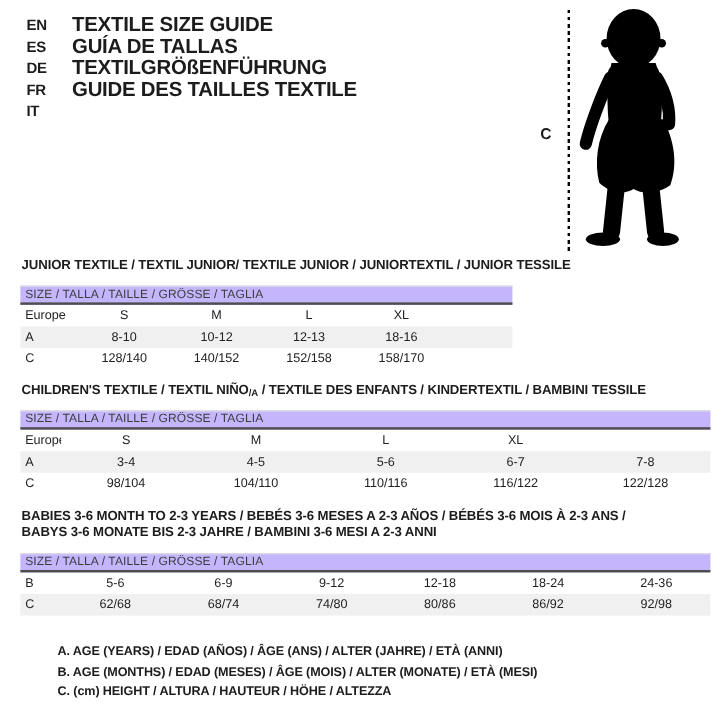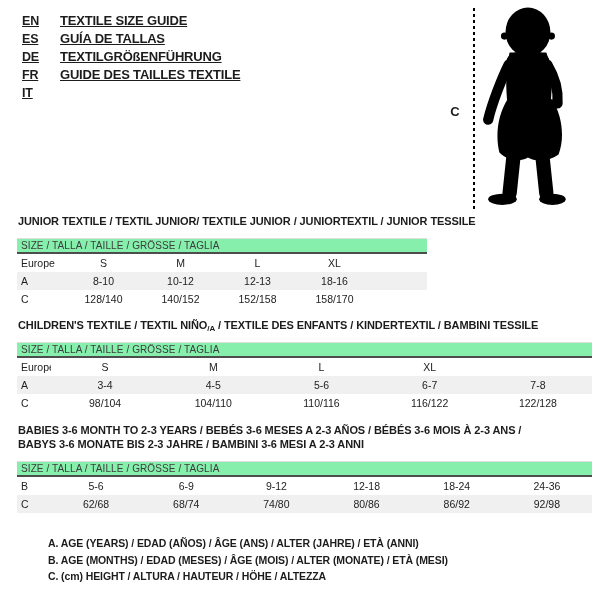--- a/index.html
+++ b/index.html
@@ -7,23 +7,23 @@
   body {
     position:relative;
     background:#ffffff;
     font-family:"Liberation Sans", sans-serif;
     color:#1c1c1c;
     overflow:hidden;
   }
 
   
   .lang-list { position:absolute; left:22px; top:12px; }
-  .lang-row { display:flex; height:18px; line-height:18px;text-decoration:underline; }
+  .lang-row { display:flex; height:18px; line-height:18px; }
   .lang-code { width:38px; font-size:12.5px; font-weight:bold; letter-spacing:-0.2px; }
-  .lang-label { font-size:13px; font-weight:bold; letter-spacing:-0.2px; white-space:nowrap; }
+  .lang-label { font-size:17px; font-weight:bold; letter-spacing:-0.2px; white-space:nowrap; }
 
   
   .measure-line {
     position:absolute; left:473px; top:8px; width:2px; height:202px;
     background:repeating-linear-gradient(to bottom, #000 0 3px, transparent 3px 6px);
   }
   .measure-label {
     position:absolute; left:447px; top:104px; width:16px;
     font-size:13px; font-weight:bold; text-align:center;
   }
@@ -41,21 +41,21 @@
   .t3-title { top:423px; }
 
   
   .size-table { position:absolute; left:17px; }
   .tbl1 { top:238px; width:410px; }
   .tbl2 { top:342px; width:575px; }
   .tbl3 { top:461px; width:575px; }
 
   .size-bar {
     height:16px; line-height:13px;
-    background:#86efac;
+    background:#c4b5fd;
     border-top:1px solid #dedede;
     border-bottom:2px solid #4d4d4d;
     font-size:10px; color:#3c3c3c;
     padding-left:4px; letter-spacing:0.1px;
   }
   .trow { display:grid; height:18px; line-height:18px; font-size:10.5px; color:#222; }
   .trow.shaded { background:#f0f0f0; }
   .tbl1 .trow { grid-template-columns:48px 77px 77px 77px 77px 1fr; }
   .tbl2 .trow { grid-template-columns:34px repeat(5, 1fr); }
   .tbl3 .trow { grid-template-columns:34px repeat(6, 1fr); }

